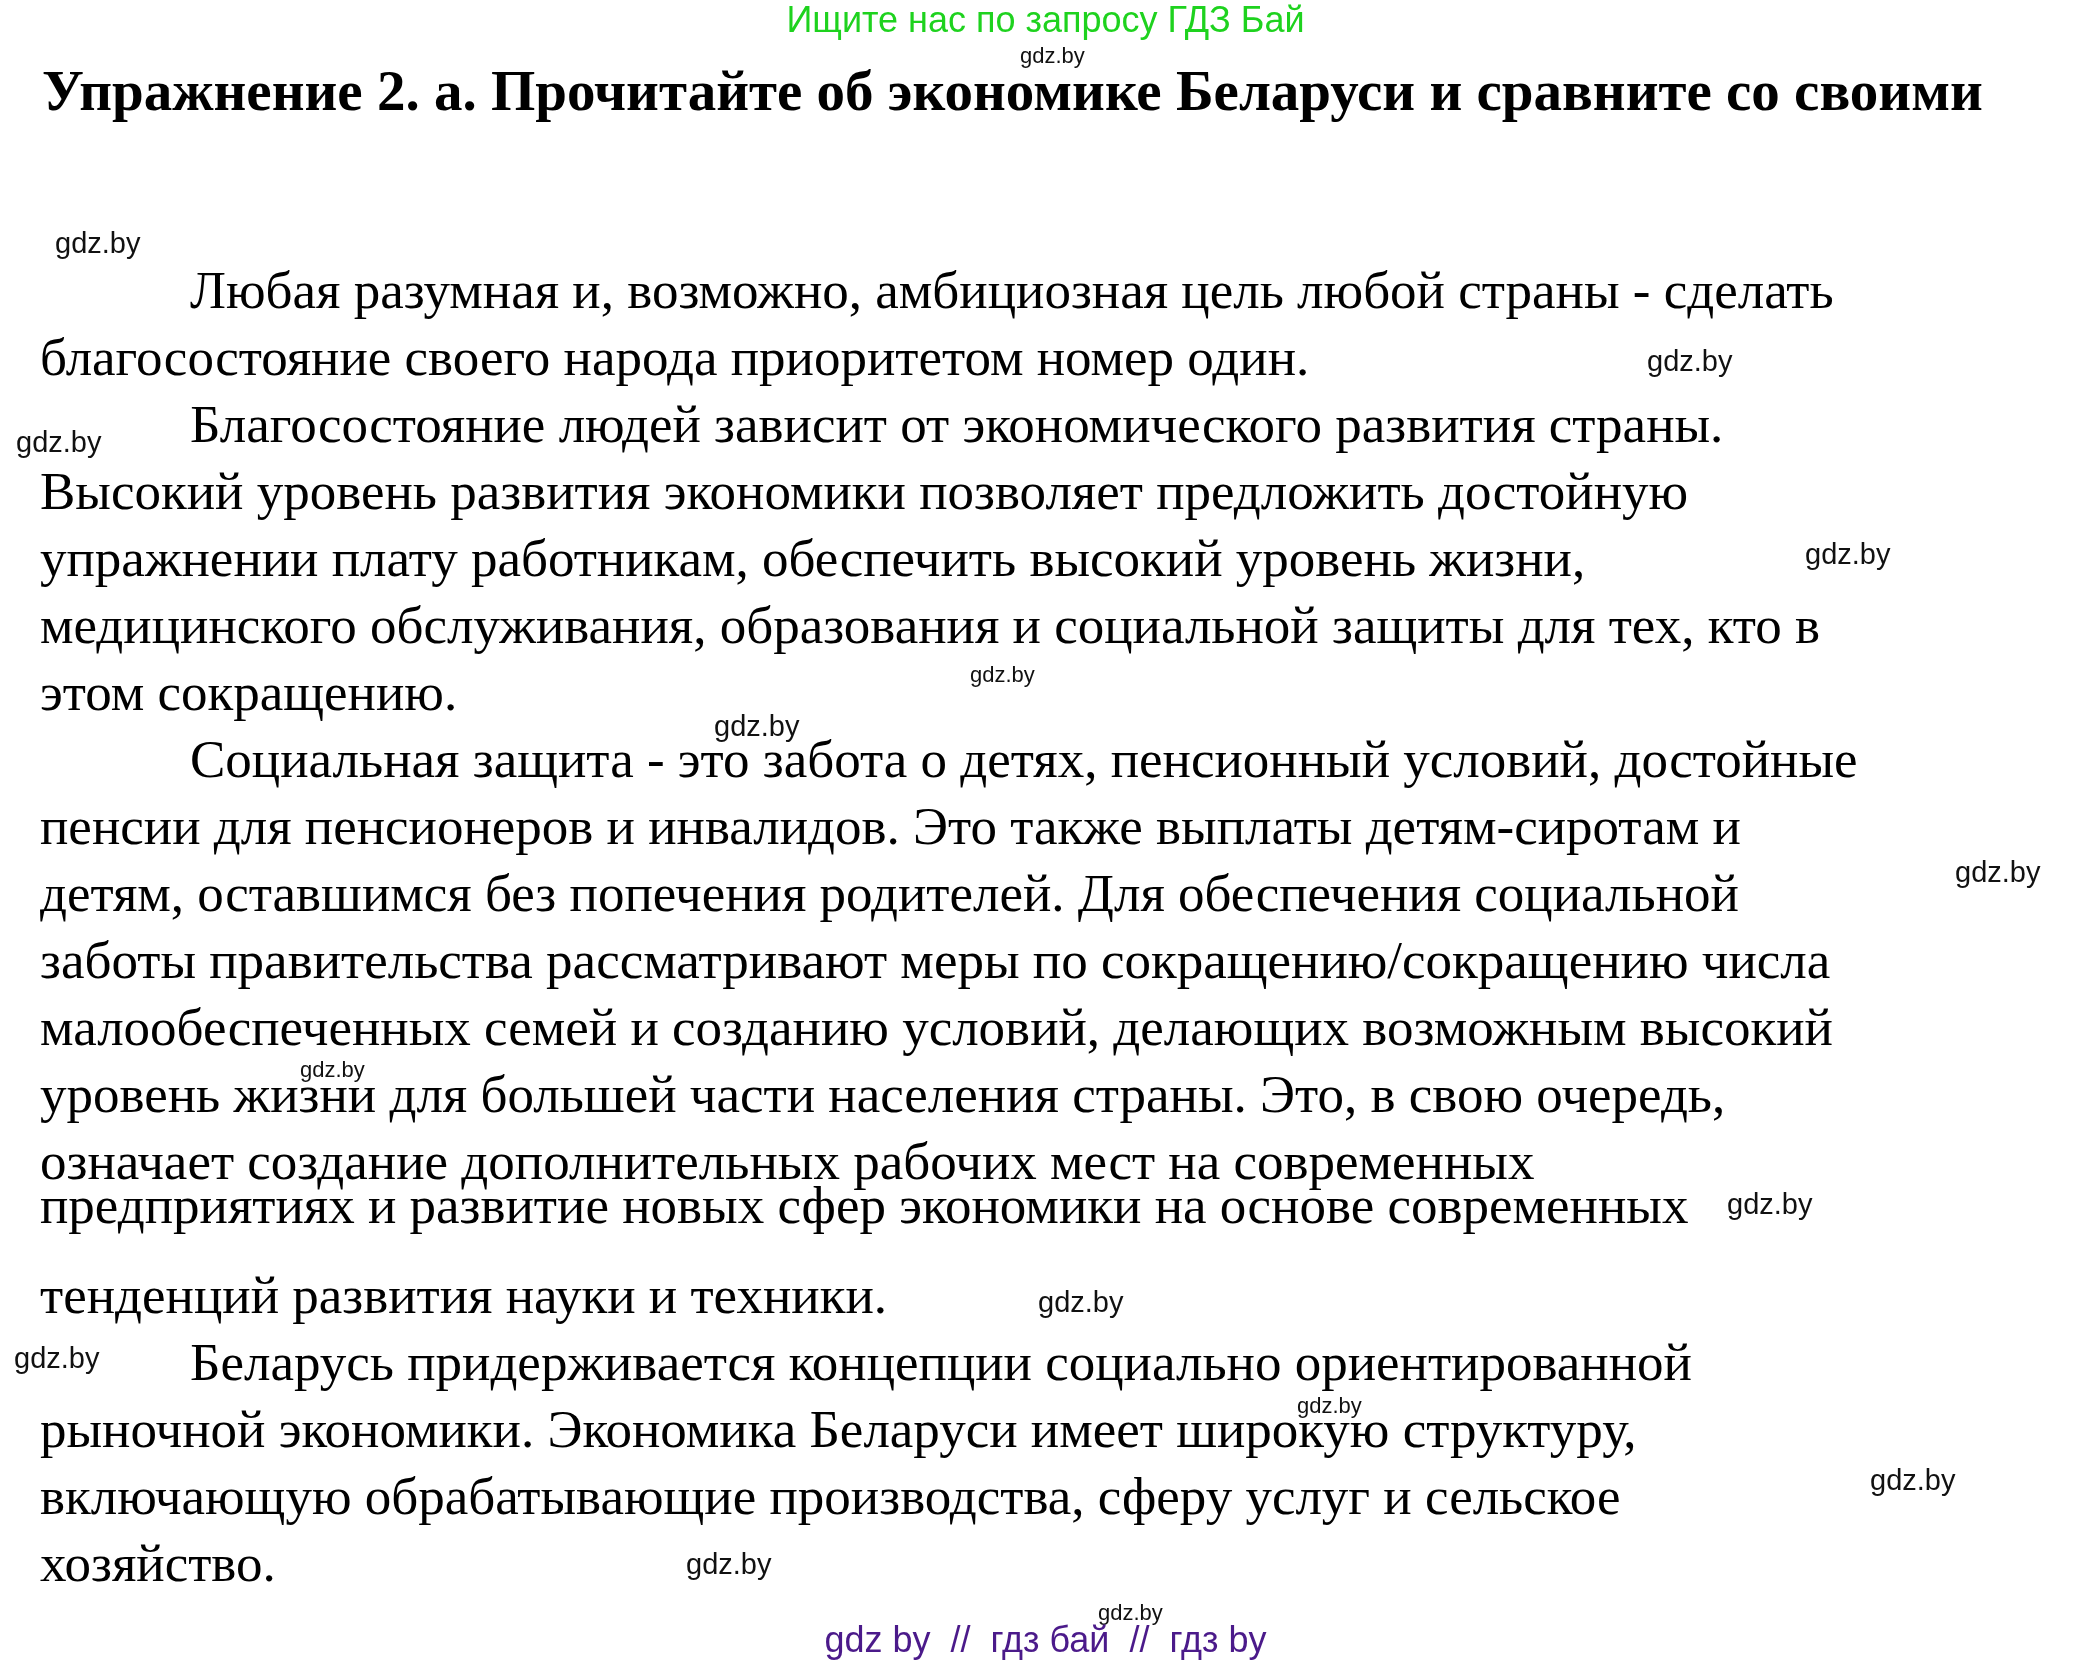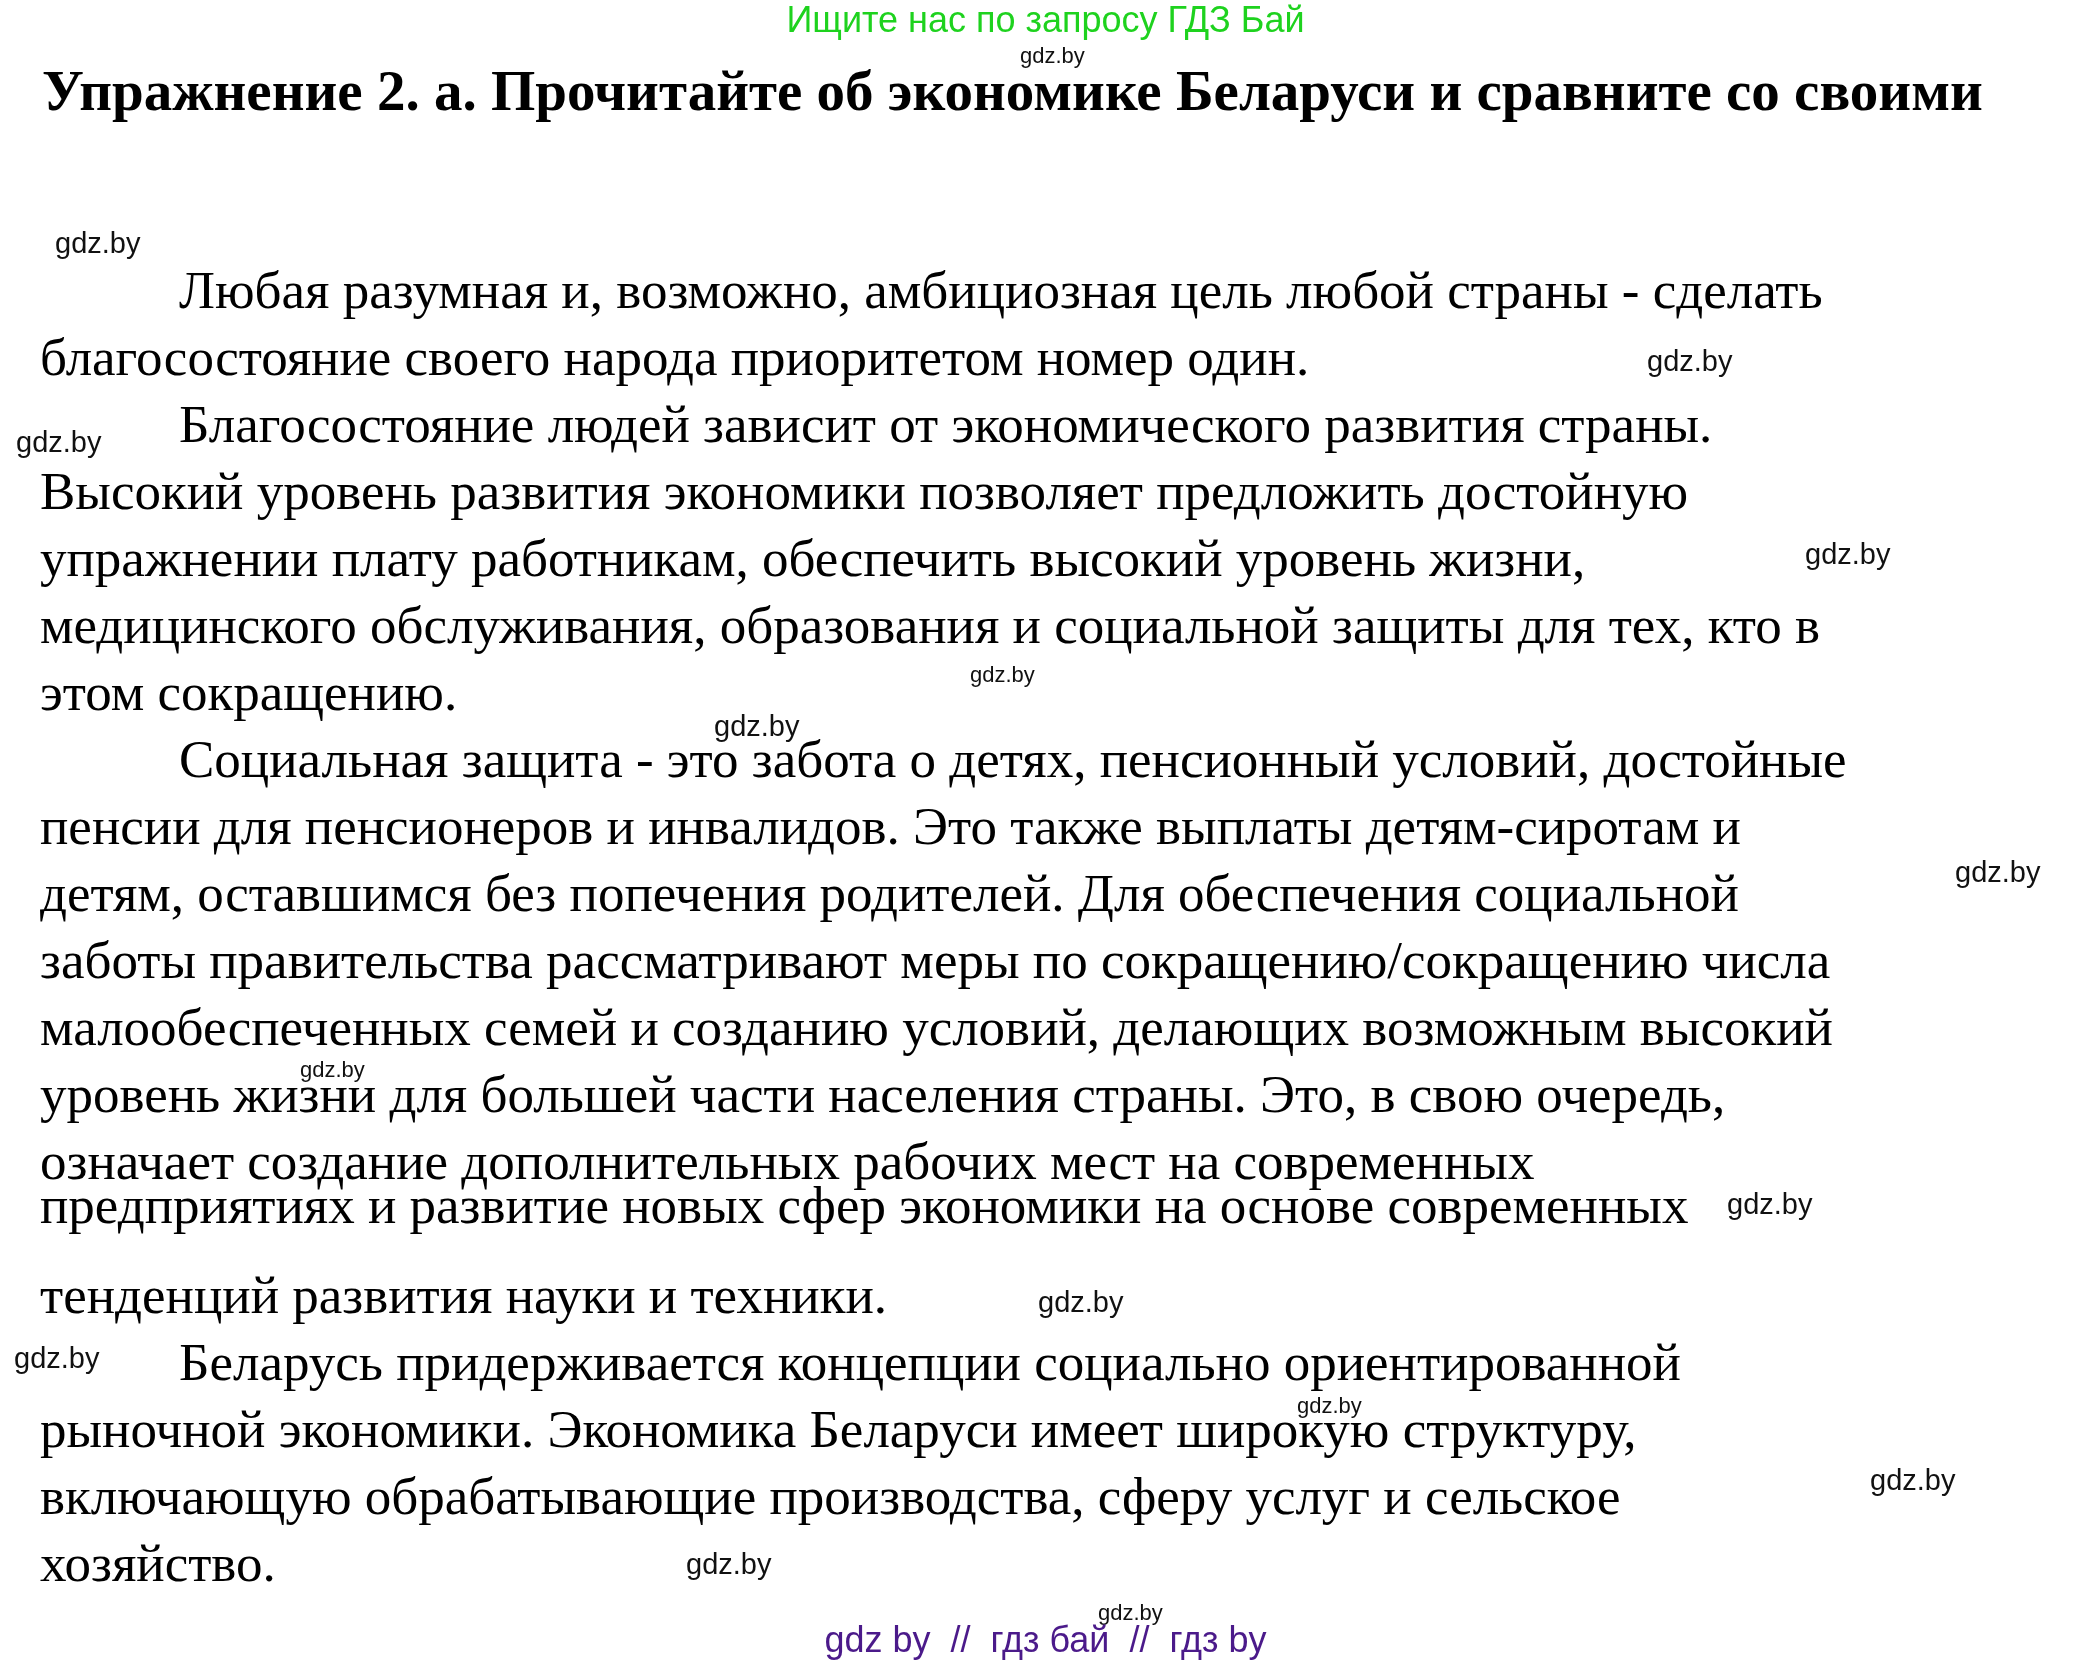--- a/index.html
+++ b/index.html
@@ -49,21 +49,21 @@
     .body-line {
       position: absolute;
       left: 40px;
       font-family: "Liberation Serif", serif;
       font-size: 53px;
       line-height: 67px;
       height: 67px;
       color: #000;
       white-space: nowrap;
     }
-    .body-line.indent { left: 179px; }
+    .body-line.indent { left: 190px; }
     .wm {
       position: absolute;
       font-family: "Liberation Sans", sans-serif;
       color: #111;
       white-space: nowrap;
       line-height: 1;
     }
     .wm.lg { font-size: 29px; }
     .wm.sm { font-size: 22px; }
     .footer {

